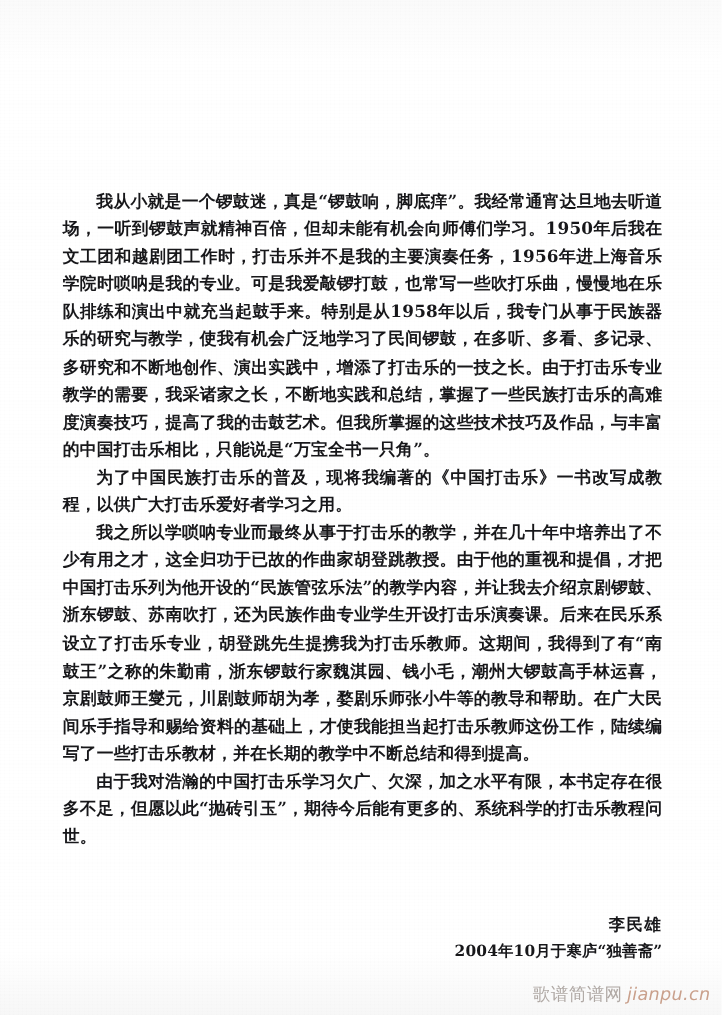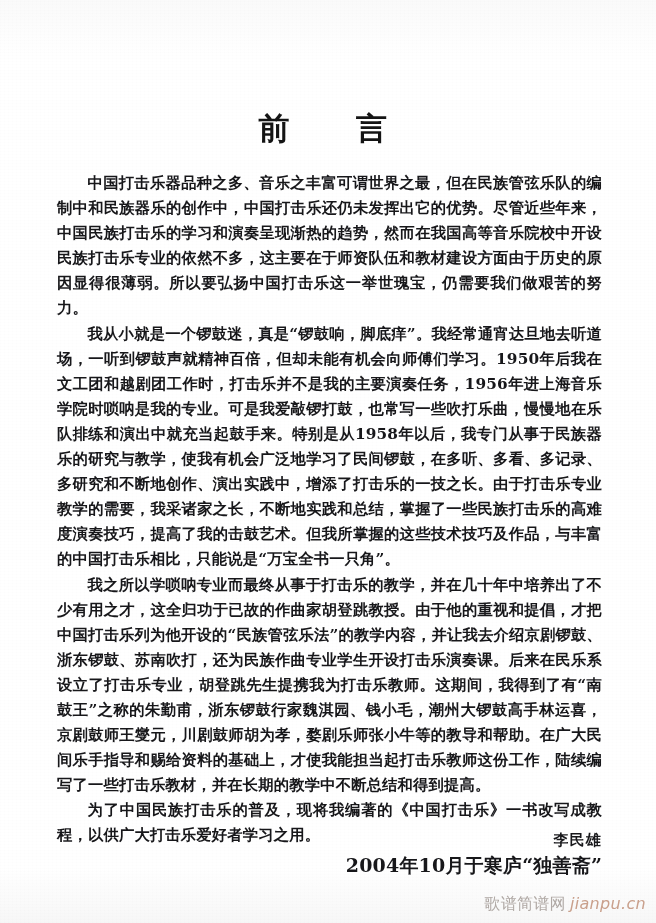--- a/index.html
+++ b/index.html
@@ -84,21 +84,21 @@
     text-align: right;
     font-size: 15px;
     line-height: 25px;
     color: #17171a;
     font-weight: 600;
   }
   .sig-name {
     letter-spacing: 0.08em;
   }
   .sig-date {
-    font-size: 19px;
+    font-size: 14px;
     letter-spacing: 0.01em;
     text-align: center;
   }
 
   .watermark {
     position: absolute;
     right: 10px;
     bottom: 8px;
     font-size: 16px;
     color: #b9b2ae;
@@ -114,29 +114,26 @@
   }
 </style>
 </head>
 <body>
 
 <div class="page"></div>
 <div class="grain"></div>
 
 <div class="content">
 
-  <div class="doc-title">
-    <span>前</span><span class="sp"></span><span>言</span>
-  </div>
 
   <div class="body-block">
-    <p class="para">中国打击乐器品种之多、音乐之丰富可谓世界之最，但在民族管弦乐队的编制中和民族器乐的创作中，中国打击乐还仍未发挥出它的优势。尽管近些年来，中国民族打击乐的学习和演奏呈现渐热的趋势，然而在我国高等音乐院校中开设民族打击乐专业的依然不多，这主要在于师资队伍和教材建设方面由于历史的原因显得很薄弱。所以要弘扬中国打击乐这一举世瑰宝，仍需要我们做艰苦的努力。</p>
     <p class="para">我从小就是一个锣鼓迷，真是“锣鼓响，脚底痒”。我经常通宵达旦地去听道场，一听到锣鼓声就精神百倍，但却未能有机会向师傅们学习。1950年后我在文工团和越剧团工作时，打击乐并不是我的主要演奏任务，1956年进上海音乐学院时唢呐是我的专业。可是我爱敲锣打鼓，也常写一些吹打乐曲，慢慢地在乐队排练和演出中就充当起鼓手来。特别是从1958年以后，我专门从事于民族器乐的研究与教学，使我有机会广泛地学习了民间锣鼓，在多听、多看、多记录、多研究和不断地创作、演出实践中，增添了打击乐的一技之长。由于打击乐专业教学的需要，我采诸家之长，不断地实践和总结，掌握了一些民族打击乐的高难度演奏技巧，提高了我的击鼓艺术。但我所掌握的这些技术技巧及作品，与丰富的中国打击乐相比，只能说是“万宝全书一只角”。</p>
+    <p class="para">为了中国民族打击乐的普及，现将我编著的《中国打击乐》一书改写成教程，以供广大打击乐爱好者学习之用。</p>
     <p class="para">我之所以学唢呐专业而最终从事于打击乐的教学，并在几十年中培养出了不少有用之才，这全归功于已故的作曲家胡登跳教授。由于他的重视和提倡，才把中国打击乐列为他开设的“民族管弦乐法”的教学内容，并让我去介绍京剧锣鼓、浙东锣鼓、苏南吹打，还为民族作曲专业学生开设打击乐演奏课。后来在民乐系设立了打击乐专业，胡登跳先生提携我为打击乐教师。这期间，我得到了有“南鼓王”之称的朱勤甫，浙东锣鼓行家魏淇园、钱小毛，潮州大锣鼓高手林运喜，京剧鼓师王燮元，川剧鼓师胡为孝，婺剧乐师张小牛等的教导和帮助。在广大民间乐手指导和赐给资料的基础上，才使我能担当起打击乐教师这份工作，陆续编写了一些打击乐教材，并在长期的教学中不断总结和得到提高。</p>
-    <p class="para">为了中国民族打击乐的普及，现将我编著的《中国打击乐》一书改写成教程，以供广大打击乐爱好者学习之用。</p>
+    <p class="para">由于我对浩瀚的中国打击乐学习欠广、欠深，加之水平有限，本书定存在很多不足，但愿以此“抛砖引玉”，期待今后能有更多的、系统科学的打击乐教程问世。</p>
   </div>
 
   <div class="signature">
     <div class="sig-name">李民雄</div>
     <div class="sig-date">2004年10月于寒庐“独善斋”</div>
   </div>
 
   <div class="watermark">
     <span class="wm-cn">歌谱简谱网</span><span class="wm-en">jianpu.cn</span>
   </div>

